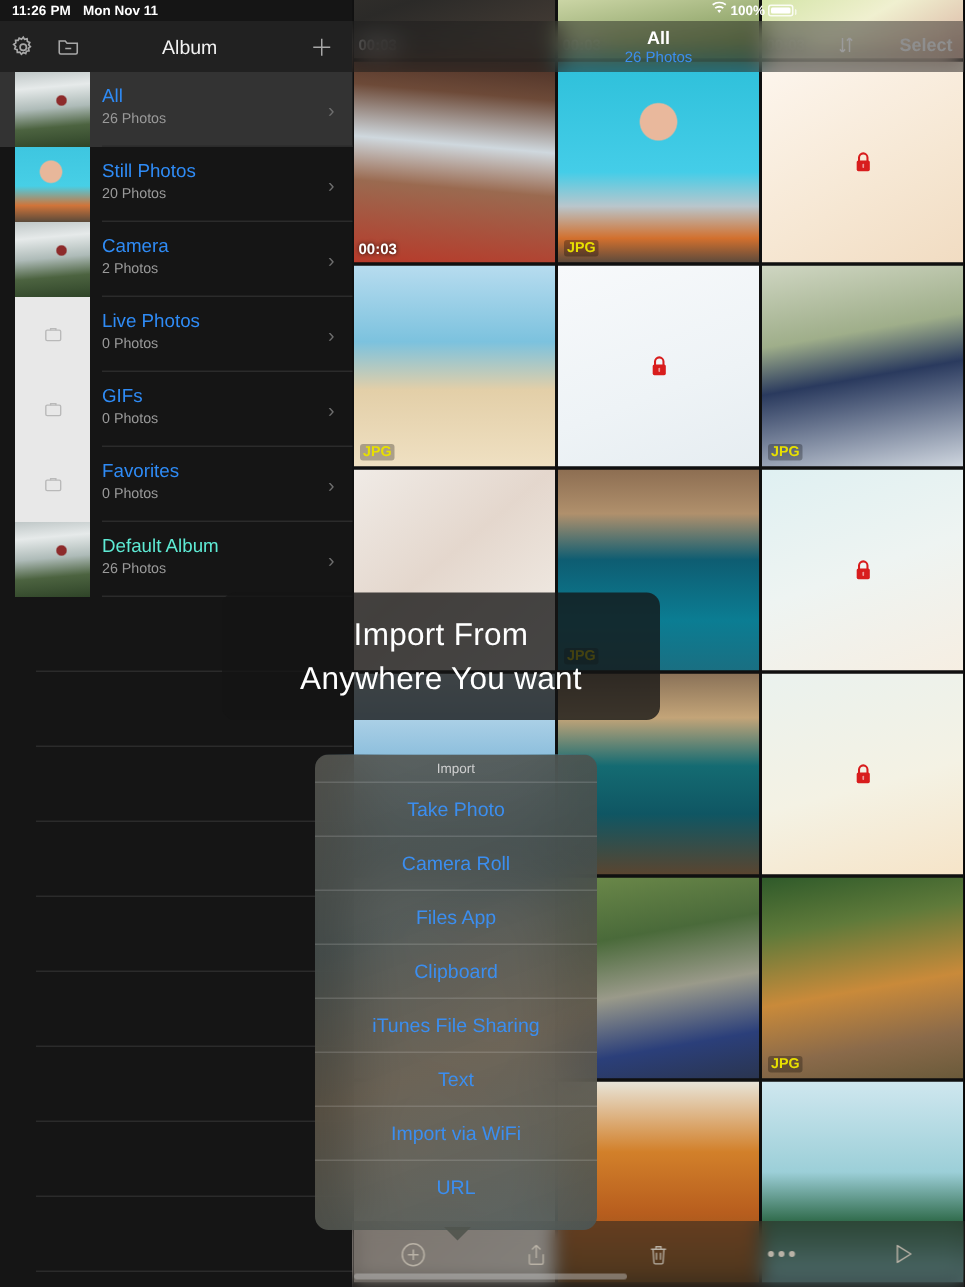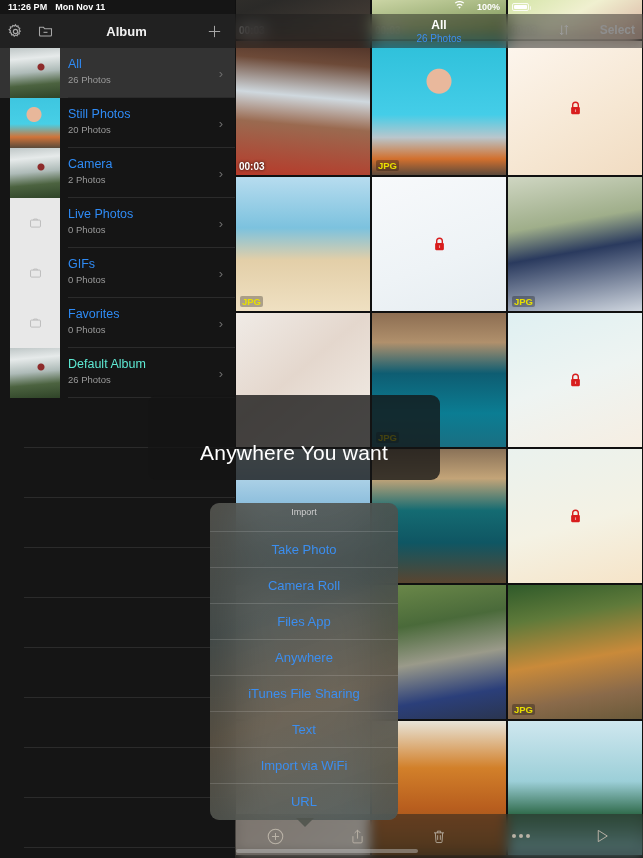--- a/index.html
+++ b/index.html
@@ -5,38 +5,38 @@
   * { margin:0; padding:0; box-sizing:border-box; }
   html,body { width:643px; height:858px; overflow:hidden;
     background:#000; font-family:"Liberation Sans", sans-serif; }
 
   #app { position:relative; width:643px; height:858px; overflow:hidden; background:#111; }
 
   
   #statusbar { position:absolute; left:0; top:0; width:535px; height:14px;
     z-index:60; color:#fff; font-size:9px; line-height:14px; }
   #statusbar .sb-left { position:absolute; left:8px; top:0; display:flex; gap:8px; }
-  #statusbar .sb-right { position:absolute; right:6px; top:0; display:flex; align-items:center; gap:12px; }
+  #statusbar .sb-right { position:absolute; right:6px; top:0; display:flex; align-items:center; gap:2px; }
   .sb-time { font-weight:bold; letter-spacing:.1px; }
   .sb-date { font-weight:bold; }
   .sb-batt-txt { font-weight:bold; font-size:9px; }
   .batt-shell { width:17px; height:8px; border:1px solid rgba(255,255,255,.85);
     border-radius:2px; position:relative; }
   .batt-shell::after { content:""; position:absolute; right:-3px; top:2px; width:1.5px;
     height:4px; background:rgba(255,255,255,.7); border-radius:0 1px 1px 0; }
   .batt-fill { position:absolute; left:1px; top:1px; bottom:1px; width:13px; background:#fff; border-radius:1px; }
 
   
   #sidebar { position:absolute; left:0; top:0; width:235px; height:858px;
     background:#151515; z-index:30; }
   #sidebar-header { position:absolute; left:0; top:14px; width:235px; height:34px;
     background:#212121; display:flex; align-items:center; }
   .hdr-icon { width:30px; height:30px; display:flex; align-items:center; justify-content:center;
     color:#a8a8a8; }
-  #sb-title { flex:1; text-align:center; color:#f2f2f2; font-size:13px; font-weight:bold;
+  #sb-title { flex:1; text-align:center; color:#f2f2f2; font-size:13px; font-weight:normal;
     margin-left:-6px; }
   #sb-list { position:absolute; left:0; top:48px; width:235px; bottom:0; }
   .sb-row { position:relative; height:50px; display:flex; align-items:center; }
   .sb-row.selected { background:#333333; }
   .sb-thumb { position:absolute; left:10px; top:0; width:50px; height:50px;
     background:#2a2a2a; overflow:hidden; }
   .sb-thumb .ph { width:100%; height:100%; display:flex; align-items:center;
     justify-content:center; background:#e8e8e8; color:#b9b9b9; }
   .sb-text { position:absolute; left:68px; top:8px; }
   .sb-name { font-size:12.5px; color:#2f8bf5; line-height:16px; }
@@ -108,21 +108,21 @@
     display:flex; align-items:center; justify-content:center; }
   #tooltip p { color:#fff; font-size:21px; line-height:29px; text-align:center;
     font-weight:normal; letter-spacing:.2px; }
 
   
   #popover { position:absolute; left:210px; top:503px; width:188px; height:317px;
     z-index:50; border-radius:9px; overflow:hidden;
     background:linear-gradient(160deg, rgba(86,86,80,.88) 0%, rgba(70,78,76,.9) 35%,
                 rgba(92,84,70,.88) 62%, rgba(74,86,86,.9) 100%);
     backdrop-filter:blur(18px); }
-  #pop-title { height:29px; line-height:19px; text-align:center; color:#cfcfcf;
+  #pop-title { height:19px; line-height:19px; text-align:center; color:#cfcfcf;
     font-size:9px; border-bottom:1px solid rgba(255,255,255,.14); }
   .pop-item { height:36px; line-height:36px; text-align:center; color:#3b8ef0;
     font-size:13px; border-bottom:1px solid rgba(255,255,255,.14); }
   .pop-item:last-child { border-bottom:none; }
   #pop-arrow { position:absolute; left:296px; top:818px; z-index:50;
     width:0; height:0; border-left:9px solid transparent; border-right:9px solid transparent;
     border-top:9px solid rgba(80,84,78,.9); }
 
   
   #toolbar { position:absolute; left:235px; bottom:0; width:408px; height:44px;
@@ -366,32 +366,32 @@
     <div id="gh-sort">
       <svg width="14" height="14" viewBox="0 0 24 24" fill="none" stroke="currentColor" stroke-width="1.7">
         <path d="M8 4v16M8 20l-3-3M8 20l3-3M16 20V4M16 4l-3 3M16 4l3 3"></path>
       </svg>
     </div>
     <div id="gh-select">Select</div>
   </div>
 
   <div id="tooltip">
     <p>
-      <br>
+      <span>Import From</span><br>
       <span>Anywhere You want</span>
     </p>
   </div>
 
   <div id="popover">
     <div id="pop-title">Import</div>
     <div id="pop-items">
         <div class="pop-item">Take Photo</div>
         <div class="pop-item">Camera Roll</div>
         <div class="pop-item">Files App</div>
-        <div class="pop-item">Anywhere</div>
+        <div class="pop-item">Clipboard</div>
         <div class="pop-item">iTunes File Sharing</div>
         <div class="pop-item">Text</div>
         <div class="pop-item">Import via WiFi</div>
         <div class="pop-item">URL</div>
       </div>
   </div>
   <div id="pop-arrow"></div>
 
   <div id="toolbar">
     <div class="tb-btn">

